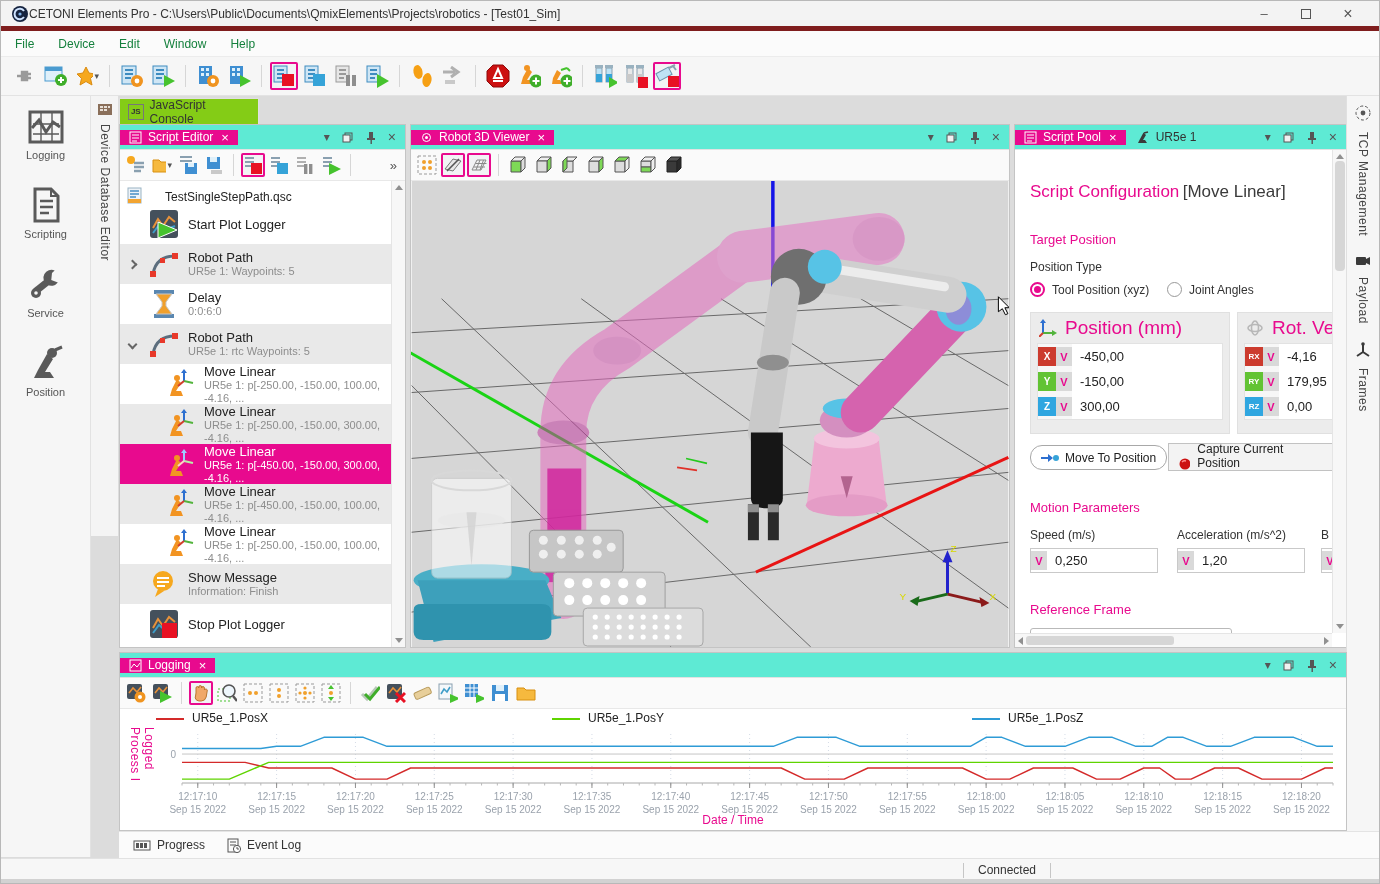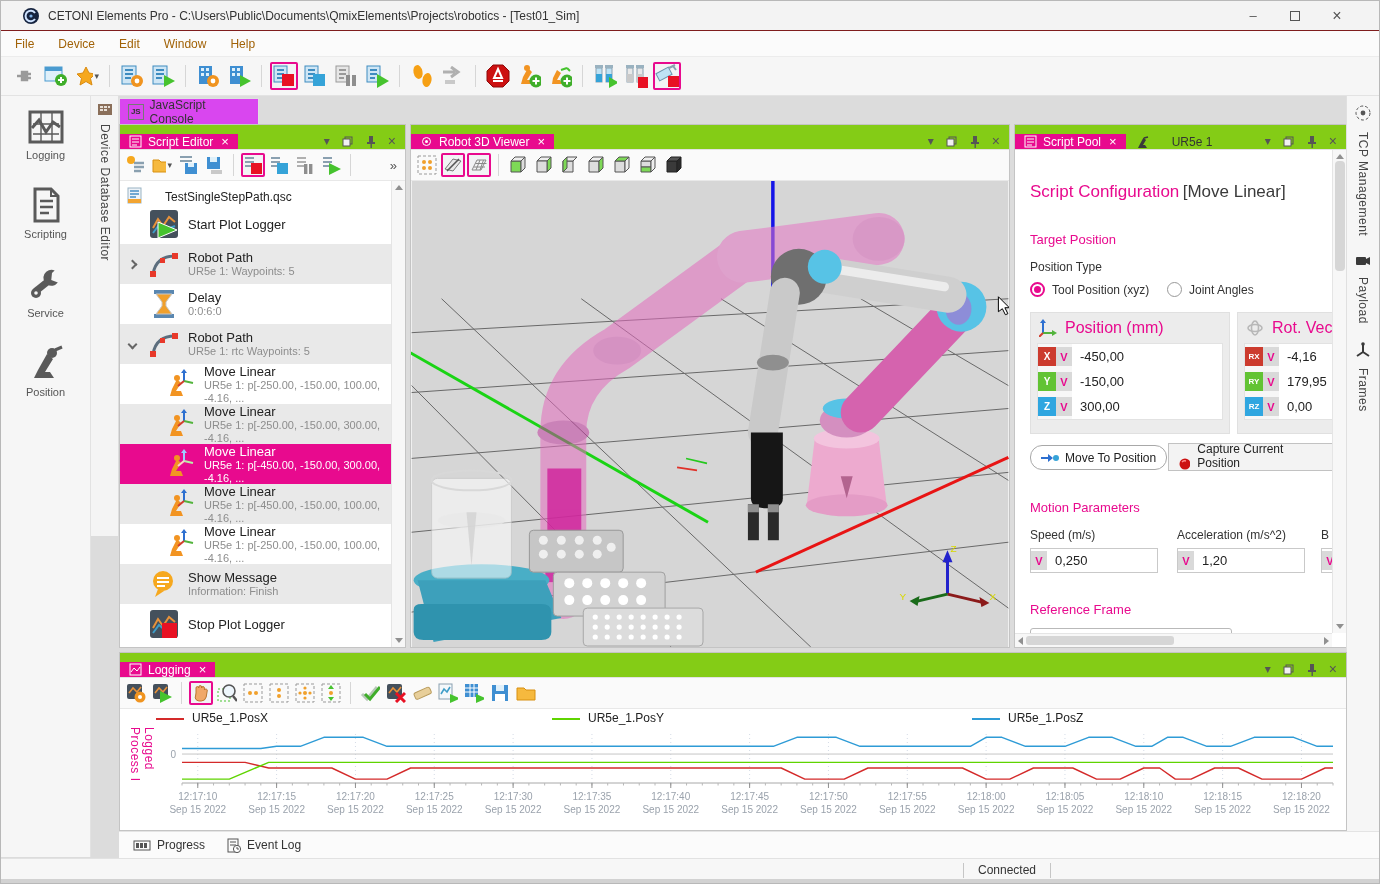--- a/index.html
+++ b/index.html
@@ -1,48 +1,48 @@
 <!DOCTYPE html>
 <html><head>
 <meta charset="utf-8">
 <style>
 *{margin:0;padding:0;box-sizing:border-box}
 body{font-family:"Liberation Sans",sans-serif;background:#888}
 #root{position:relative;width:1380px;height:884px;background:#dcdcdc;overflow:hidden;font-size:12px;color:#333;border:1px solid #b8b8b8}
 .abs{position:absolute}
 .flex{display:flex;align-items:center}
 
-#titlebar{position:absolute;left:0;top:0;right:0;height:30px;background:#f3f3f3;display:flex;align-items:center;padding:0 21px;gap:8px;border-bottom:1px solid #7f1d1d}
+#titlebar{position:absolute;left:0;top:0;right:0;height:30px;background:#f3f3f3;display:flex;align-items:center;padding:0 10px;border-bottom:5px solid #7f1d1d}
 #titlebar .wtitle{font-size:12px;color:#333}
 .winbtns{margin-left:auto;display:flex;align-items:center;gap:28px;padding-right:14px;color:#555}
 .winbtn{width:14px;height:14px;display:flex;align-items:center;justify-content:center;font-size:13px}
 #menubar{position:absolute;left:0;top:30px;right:0;height:26px;background:#fbfbfb;display:flex;align-items:center;gap:24px;padding:0 14px;border-bottom:1px solid #ececec}
-#menubar span{font-size:12px;color:#a16207}
+#menubar span{font-size:12px;color:#15803d}
 #maintoolbar{position:absolute;left:0;top:56px;right:0;height:39px;background:#f6f6f6;display:flex;align-items:center;padding:0 10px;gap:3px;border-bottom:1px solid #e3e3e3}
 .ic{width:28px;height:28px;display:flex;align-items:center;justify-content:center;border:2px solid transparent;border-radius:2px;flex:none}
 .ic.sel{border-color:#e80a8e;background:#f2f3f5}
 .ic.small{width:24px;height:24px}
 .vsep{width:1px;height:22px;background:#d6d6d6;margin:0 5px;flex:none}
 .ddarr{font-size:9px;color:#555;margin-left:1px}
 
 #appsidebar{position:absolute;left:0;top:95px;width:90px;bottom:26px;background:#f6f6f6;border-right:1px solid #e2e2e2}
 .sbitem{display:flex;flex-direction:column;align-items:center;gap:5px;padding:14px 0 12px 0}
 .sbitem span{font-size:11px;color:#555}
 
 #ddestrip{position:absolute;left:90px;top:95px;width:28px;height:440px;background:#f4f4f4;border-right:1px solid #ddd;display:flex;flex-direction:column;align-items:center;padding-top:6px;gap:8px}
 .vtext{writing-mode:vertical-rl;font-size:12px;color:#444;letter-spacing:.5px}
 
-#jstab{position:absolute;left:118px;top:97px;width:140px;height:26px;background:#d946ef;border:1px solid #e0e0e0;border-bottom:none;display:flex;align-items:center;gap:6px;padding:0 8px}
+#jstab{position:absolute;left:118px;top:97px;width:140px;height:26px;background:#84cc16;border:1px solid #e0e0e0;border-bottom:none;display:flex;align-items:center;gap:6px;padding:0 8px}
 .jsbadge{width:16px;height:16px;border:1px solid #777;color:#333;font-size:8px;font-weight:bold;display:flex;align-items:center;justify-content:center}
 
 .panel{position:absolute;background:#fff;border:1px solid #c4c4c4}
-.ptitle{position:absolute;left:0;top:0;right:0;height:25px;background:#84cc16;display:flex;align-items:flex-end;border-bottom:1px solid #e2e2e2}
+.ptitle{position:absolute;left:0;top:0;right:0;height:25px;background:#5eead4;display:flex;align-items:center;border-bottom:1px solid #e2e2e2}
 .tab-a{background:#e80a8e;color:#fff;display:flex;align-items:center;padding:0 9px;gap:6px;font-size:12px}
 .tab-a .x{font-size:13px;margin-left:2px}
-.tab-i{display:flex;align-items:center;padding:0 10px;gap:22px;color:#333;font-size:12px}
+.tab-i{display:flex;align-items:center;padding:0 10px;gap:6px;color:#333;font-size:12px}
 .pctrl{margin-left:auto;display:flex;align-items:center;gap:12px;padding-right:9px;color:#555}
 .pbtn{display:flex;align-items:center;justify-content:center;font-size:12px;color:#555}
 .toolrow{position:absolute;left:0;right:0;top:25px;height:31px;background:#fafafa;border-bottom:1px solid #e8e8e8;display:flex;align-items:center;padding:0 4px;gap:2px}
 
 #setree{position:absolute;left:0;top:56px;right:14px;bottom:0;background:#fff;overflow:hidden}
 .sehdr{height:23px;display:flex;align-items:flex-end;gap:22px;padding:0 6px;font-size:12px;color:#222}
 .trow{height:40px;display:flex;align-items:center;gap:8px;padding-left:4px}
 .trow.alt{background:#e9e9e9}
 .trow.selected{background:#e80a8e}
 .texp{width:16px;display:flex;justify-content:center;flex:none}
@@ -62,21 +62,21 @@
 
 #poolcontent{position:absolute;left:0;top:25px;width:318px;bottom:14px;overflow:hidden;background:#fff}
 .h1m{font-size:17px;color:#e80a8e}
 .h1c{font-size:17px;color:#3a3a3a}
 .h2m{font-size:13px;color:#e80a8e}
 .lbl{font-size:12px;color:#333}
 .radio{width:15px;height:15px;border-radius:50%;border:1px solid #999;background:#fff;position:relative;flex:none}
 .radio.on{border:2px solid #e80a8e}
 .radio.on::after{content:"";position:absolute;inset:2px;border-radius:50%;background:#e80a8e}
 .grp{position:absolute;background:#ececec;border:1px solid #e0e0e0}
-.grph{display:flex;align-items:center;gap:8px;height:30px;padding:0 8px;font-size:16px;color:#e80a8e}
+.grph{display:flex;align-items:center;gap:8px;height:30px;padding:0 8px;font-size:19px;color:#e80a8e}
 .grpbody{background:#f7f7f7;margin:0 6px 8px 6px;border:1px solid #e2e2e2}
 .axrow{display:flex;align-items:center;height:25px}
 .axb{width:18px;height:19px;font-size:10px;font-weight:bold;color:#fff;display:flex;align-items:center;justify-content:center;flex:none}
 .vb{width:16px;height:19px;background:#d9d9d9;color:#e80a8e;font-weight:bold;font-size:11px;display:flex;align-items:center;justify-content:center;flex:none}
 .axval{font-size:13px;color:#222;padding-left:8px;background:#fff;flex:1;height:25px;display:flex;align-items:center}
 .btn1{border:1px solid #a8a8a8;border-radius:12px;background:#fff;height:25px;display:inline-flex;align-items:center;padding:0 10px;gap:6px;font-size:12px;color:#222}
 .btn2{border:1px solid #c2c2c2;background:#f3f3f3;height:28px;display:inline-flex;align-items:flex-end;padding:0 10px;gap:7px;font-size:12px;color:#222}
 .inp{display:flex;align-items:center;border:1px solid #c9c9c9;background:#fff;height:25px}
 .inp .val{padding-left:8px;font-size:13px;color:#222}
 .selbox{display:flex;align-items:center;gap:8px;border:1px solid #b9b9b9;border-radius:3px;background:#fff;height:27px;padding:0 8px}
@@ -1344,20 +1344,21 @@
         <text x="1076.6301369863013" y="84" text-anchor="middle" class="tick">Sep 15 2022</text>
         <line x1="1155.4657534246576" y1="54" x2="1155.4657534246576" y2="59" stroke="#909090"></line>
         <text x="1155.4657534246576" y="71" text-anchor="middle" class="tick">12:18:20</text>
         <text x="1155.4657534246576" y="84" text-anchor="middle" class="tick">Sep 15 2022</text>
         <text x="30" y="28.545454545454547" text-anchor="end" class="tick">0</text>
         <polyline points="36.0,33.4 99.1,33.4 122.7,39.0 185.8,39.0 209.4,50.1 241.0,50.1 264.6,39.0 635.2,39.0 658.8,50.1 698.2,50.1 721.9,39.0 816.5,39.0 840.1,50.1 863.8,50.1 887.4,39.0 926.8,39.0 950.5,50.1 974.1,50.1 997.8,39.0 1013.6,39.0 1029.3,50.1 1045.1,50.1 1068.7,39.0 1092.4,39.0 1116.0,50.1 1155.5,50.1 1179.1,39.0 1187.0,39.0" fill="none" stroke="#d42a2a" stroke-width="1.4" stroke-linejoin="round"></polyline>
         <polyline points="36.0,50.1 83.3,50.1 122.7,33.4 1187.0,33.4" fill="none" stroke="#5fd400" stroke-width="1.4" stroke-linejoin="round"></polyline>
         <polyline points="36.0,19.5 114.8,19.5 130.6,17.3 154.3,17.3 177.9,8.3 217.3,8.3 241.0,17.3 627.3,17.3 650.9,8.3 690.3,8.3 714.0,17.3 824.4,17.3 840.1,8.3 855.9,8.3 879.5,17.3 919.0,17.3 942.6,8.3 966.3,8.3 989.9,17.3 1005.7,17.3 1021.4,8.3 1037.2,8.3 1060.9,17.3 1084.5,17.3 1108.2,8.3 1147.6,8.3 1171.2,17.3 1187.0,17.3" fill="none" stroke="#2e9bd6" stroke-width="1.4" stroke-linejoin="round"></polyline>
       </svg>
 
+    <div style="position:absolute;left:0;right:0;top:160px;text-align:center;color:#e80a8e;font-size:12px">Date / Time</div>
   </div>
 
   <div id="bottomtabs">
     <span class="btab">
       <svg width="18" height="11">
           <rect x="1" y="1" width="16" height="9" fill="none" stroke="#555"></rect>
           <rect x="3" y="3" width="3" height="5" fill="#555"></rect>
           <rect x="7" y="3" width="3" height="5" fill="#555"></rect>
           <rect x="11" y="3" width="3" height="5" fill="#555"></rect>
         </svg>

